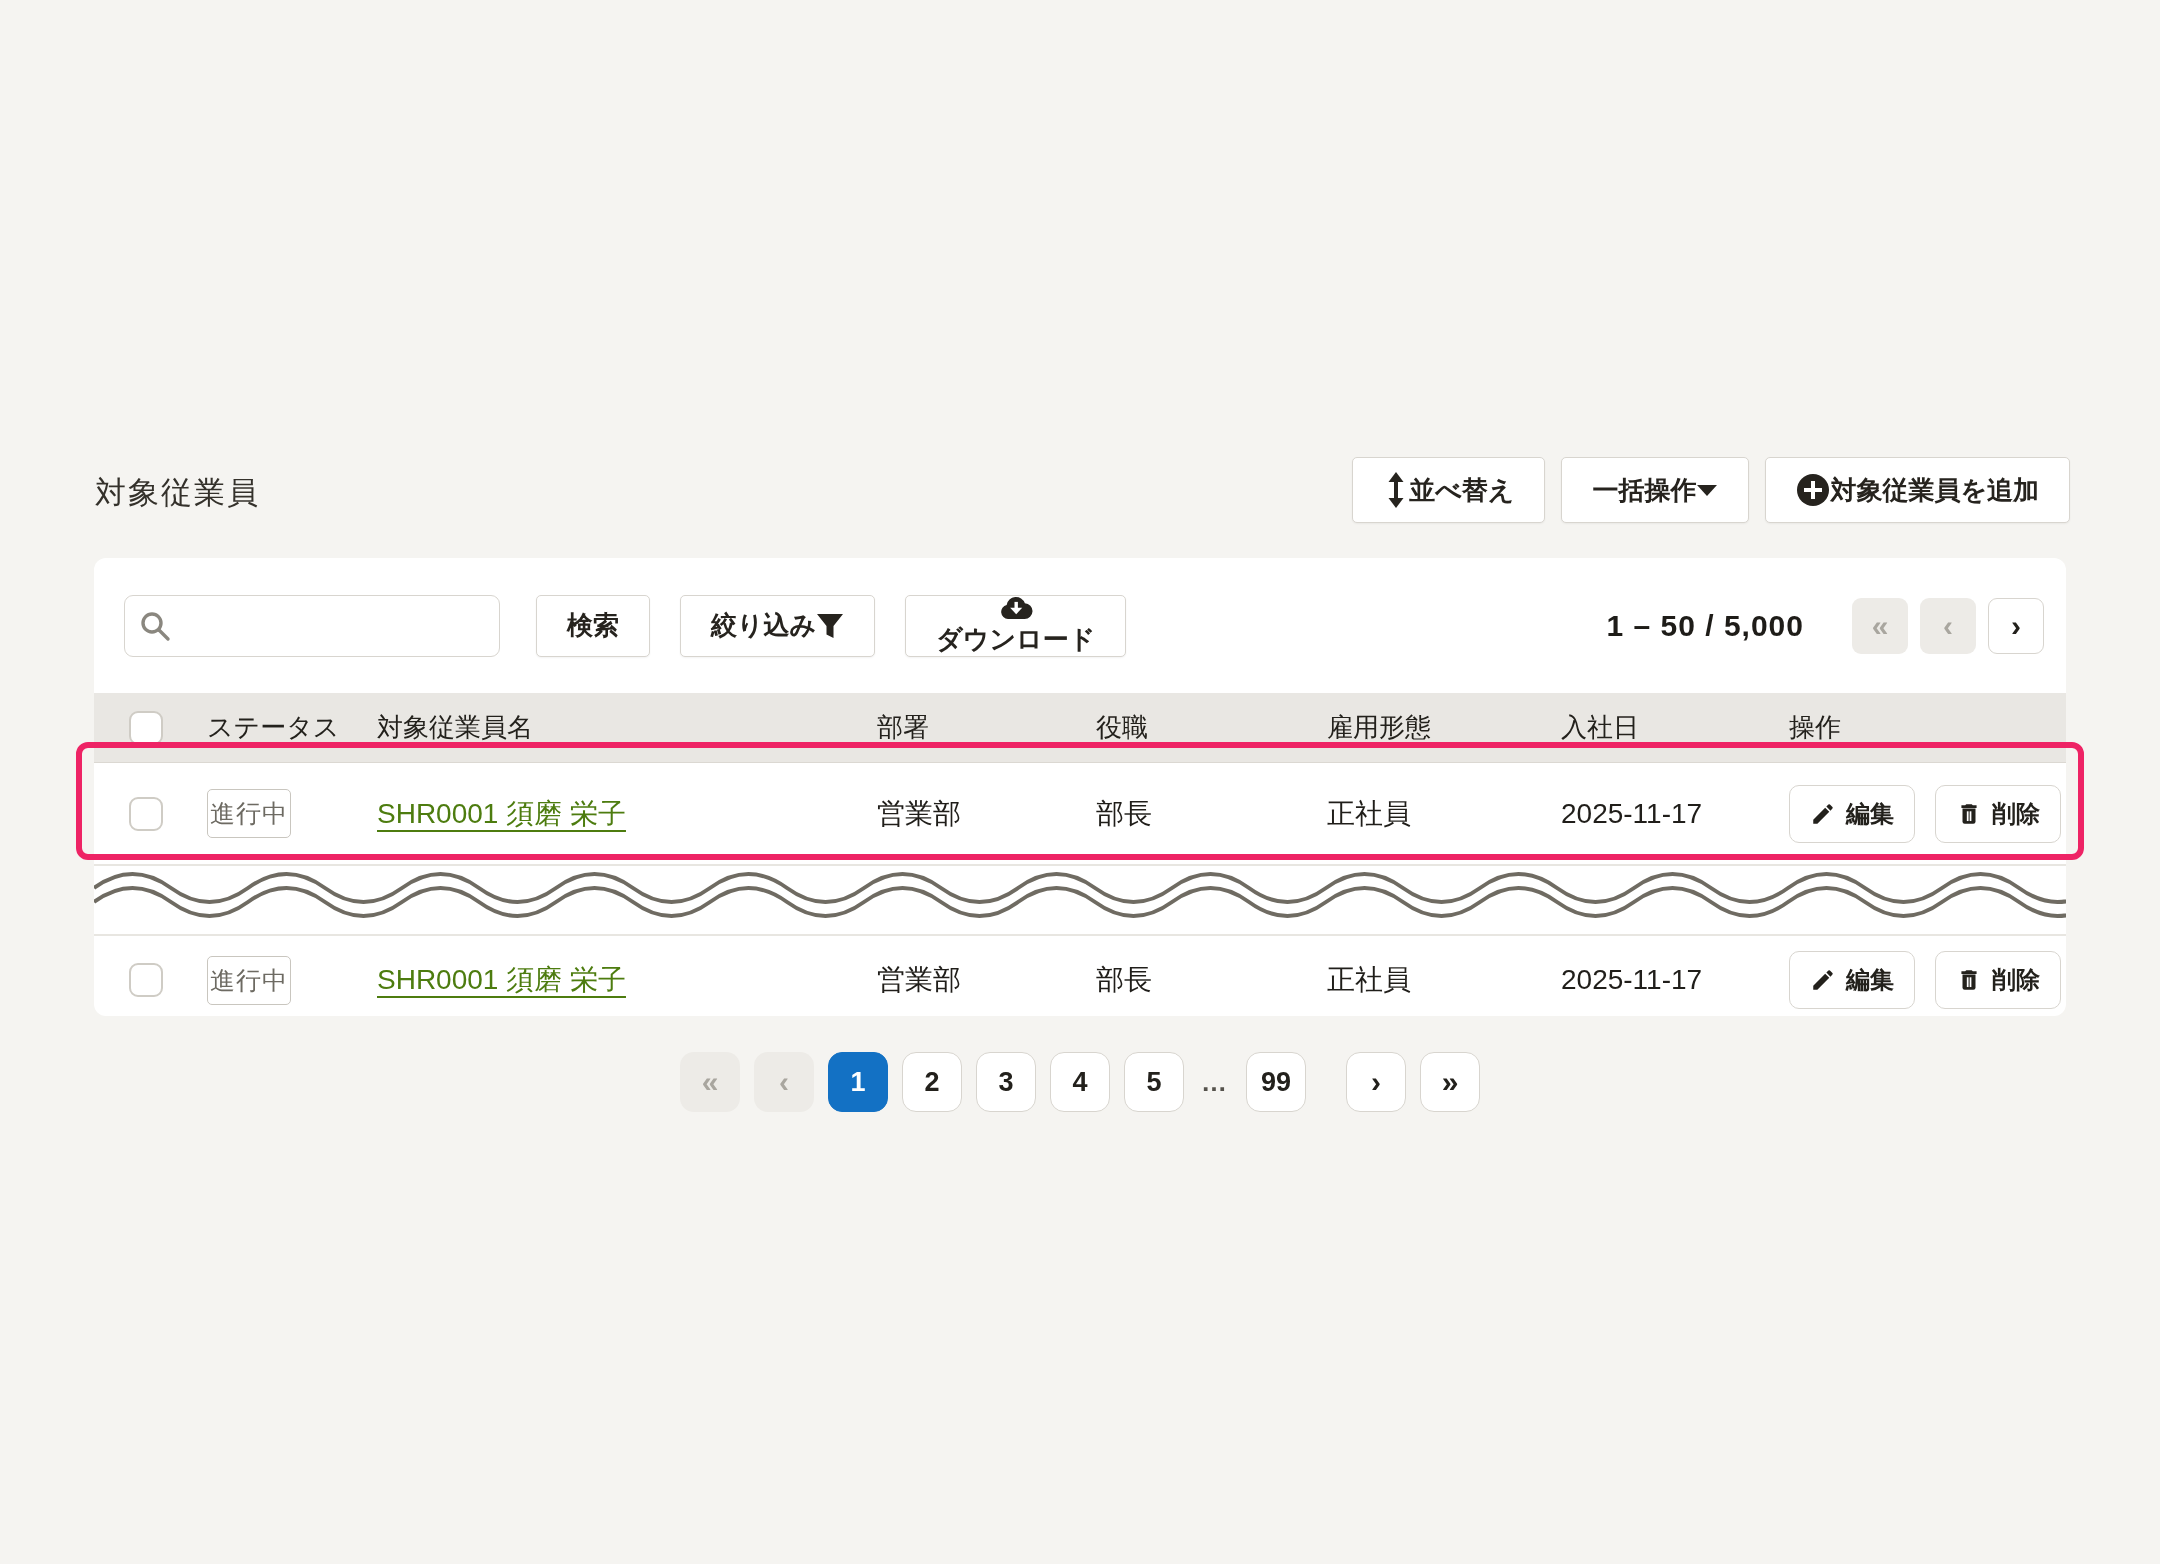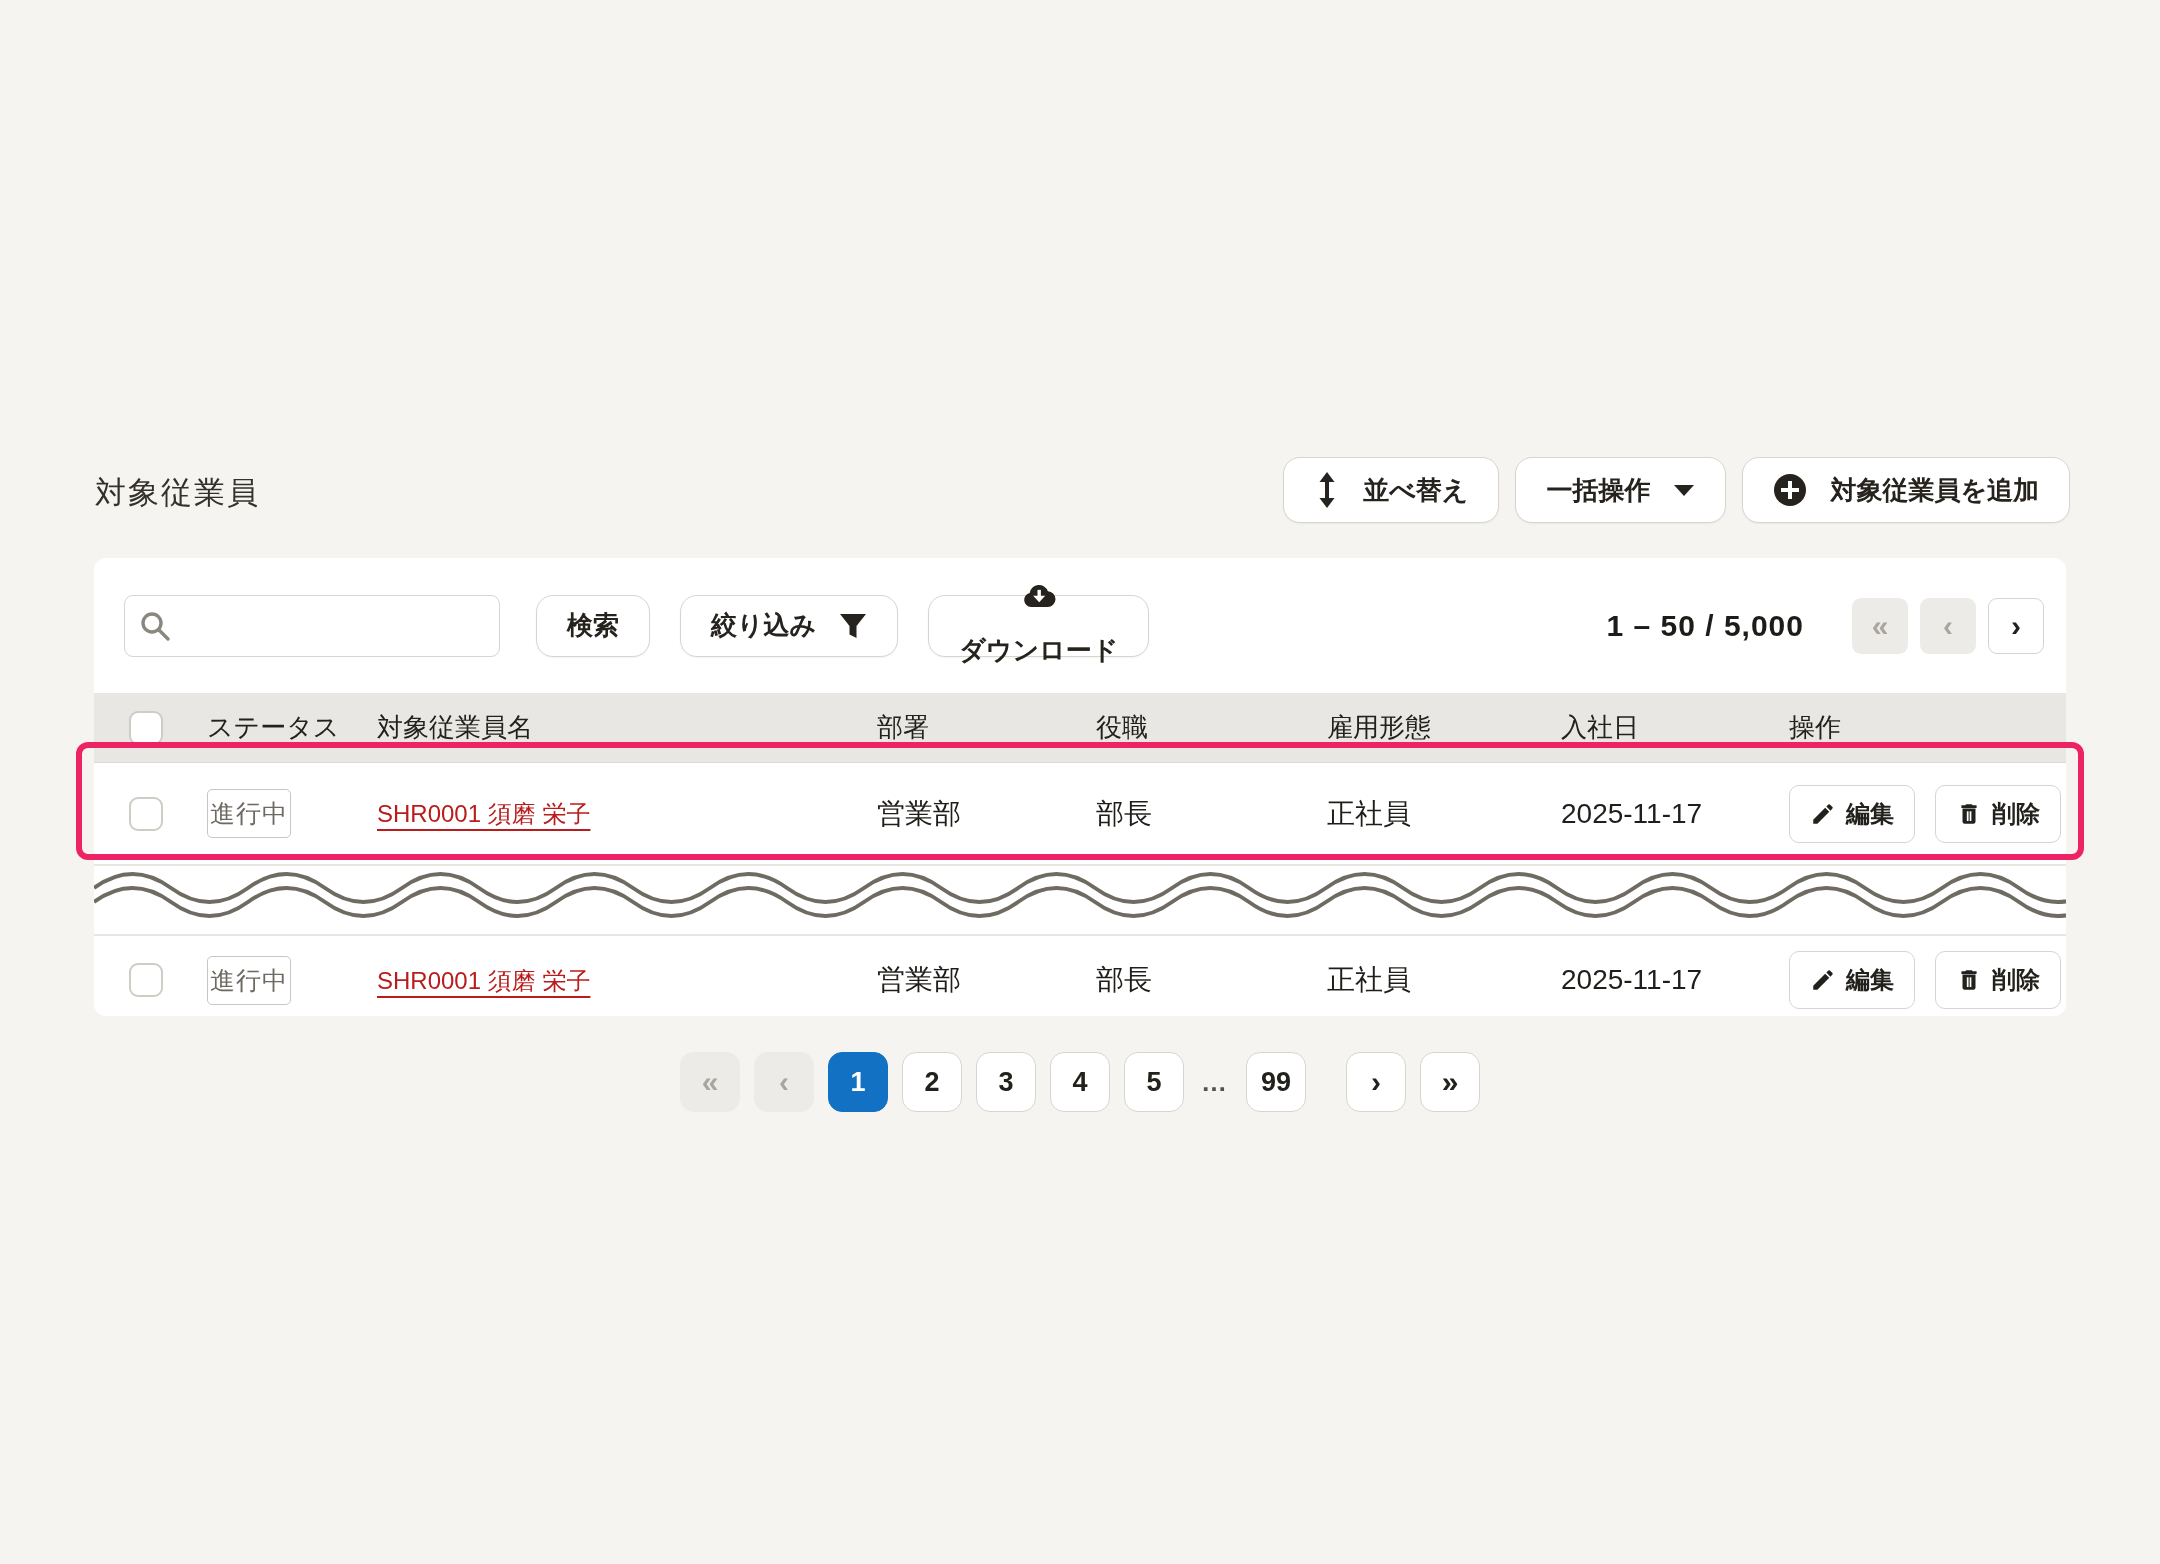--- a/index.html
+++ b/index.html
@@ -14,22 +14,22 @@
   .page-title {
     position:absolute; left:95px; top:472px;
     font-size:31px; font-weight:400; color:#34312b; letter-spacing:2px;
   }
   
   .top-actions {
     position:absolute; top:457px; right:90px;
     display:flex; gap:16px; height:66px;
   }
   .btn {
-    display:inline-flex; align-items:center; justify-content:center; gap:23px;
-    background:#ffffff; border:1px solid #d8d5cf; border-radius:17px;
+    display:inline-flex; align-items:center; justify-content:center; gap:0;
+    background:#ffffff; border:1px solid #d8d5cf; border-radius:5px;
     font-weight:bold; font-size:26px; color:#26231e;
     padding:6px 30px; cursor:pointer;
     box-shadow:0 1px 2px rgba(0,0,0,0.05);
   }
   .icon { display:inline-flex; align-items:center; justify-content:center; }
   
   .card {
     position:absolute; left:94px; top:558px; width:1972px; height:458px;
     background:#ffffff; border-radius:12px;
   }
@@ -79,21 +79,21 @@
   .checkbox {
     width:34px; height:34px; background:#fff;
     border:2px solid #cfccc5; border-radius:9px; cursor:pointer;
   }
   .badge {
     display:inline-block; background:#fff; border:1px solid #c9c6bf;
     border-radius:5px; padding:7px 2px; font-size:25px; color:#6d6a62;
     letter-spacing:1px;
   }
   a.emp-link {
-    color:#b91c1c; font-size:24px; text-decoration:underline;
+    color:#4d7c0f; font-size:28px; text-decoration:underline;
     text-underline-offset:7px; text-decoration-thickness:2px;
   }
   .ops { display:flex; gap:20px; }
   .mini-btn {
     height:58px; display:inline-flex; align-items:center; gap:10px;
     background:#fff; border:1px solid #d8d5cf; border-radius:10px;
     font-weight:bold; font-size:24px; color:#23211c;
     padding:0 20px; cursor:pointer;
   }
   

